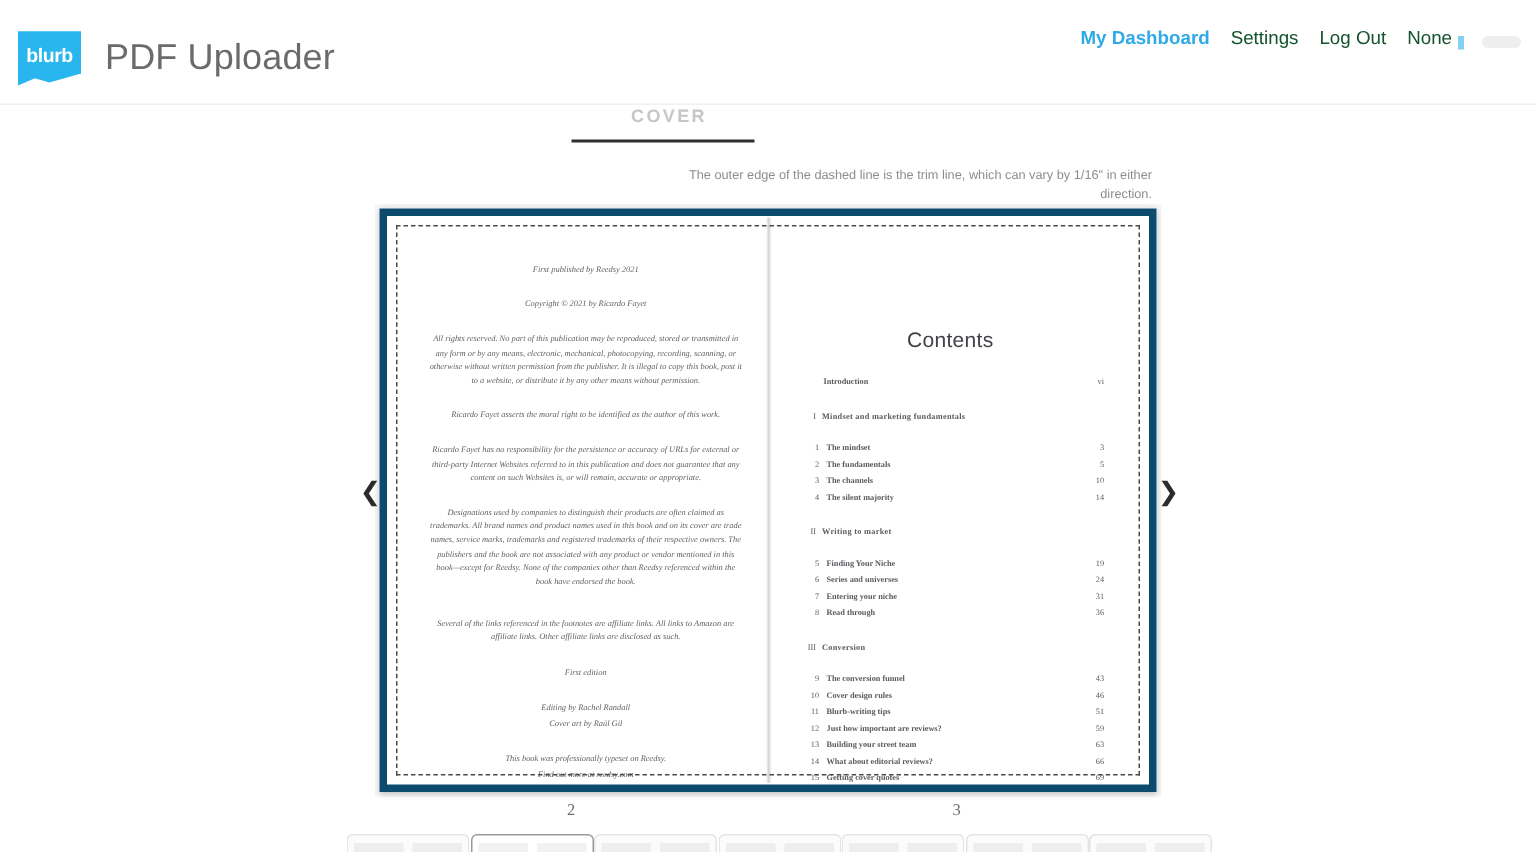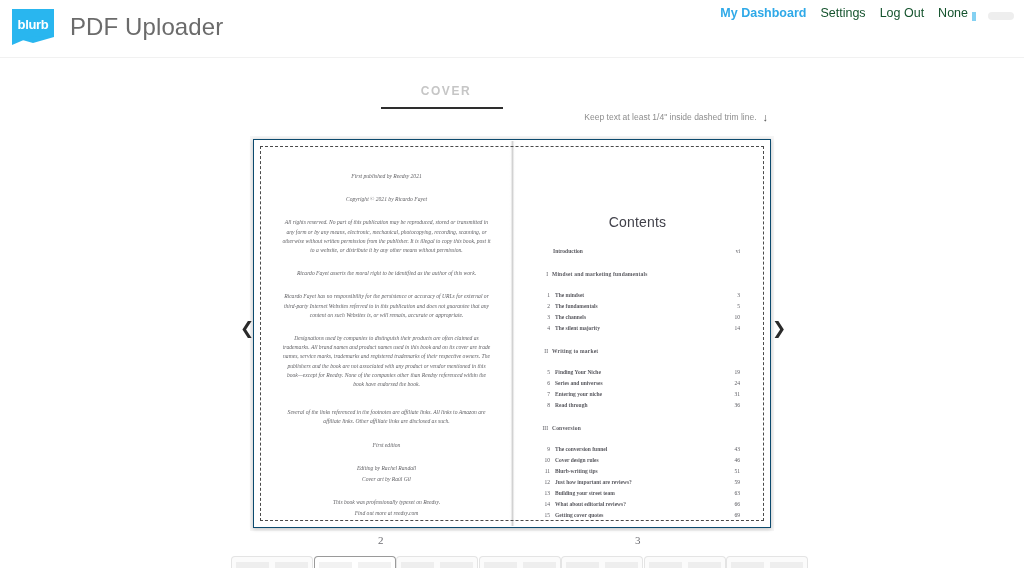--- a/index.html
+++ b/index.html
@@ -12,21 +12,21 @@
     height: 568px;
     position: relative;
     overflow: hidden;
     font-family: "Liberation Sans", sans-serif;
     -webkit-font-smoothing: antialiased;
   }
 
   
   .header {
     position: absolute;
-    left: 0; top: 0;
+    left: 0; top: 12px;
     width: 1024px;
     height: 58px;
     background: #ffffff;
     border-bottom: 1px solid #f1f1f1;
     box-sizing: border-box;
   }
   .brand {
     position: absolute;
     left: 10px;
     top: 7px;
@@ -79,21 +79,21 @@
     width: 4px;
     height: 9px;
     background: #6ec9f0;
     opacity: .85;
   }
 
   
   .tabs {
     position: absolute;
     left: 380px;
-    top: 84px;
+    top: 70px;
     width: 264px;
     display: flex;
   }
   .tab {
     width: 132px;
     text-align: center;
     position: relative;
     padding-bottom: 11px;
     cursor: pointer;
   }
@@ -147,21 +147,21 @@
     position: absolute;
     left: 253px;
     top: 139px;
     width: 518px;
     height: 389px;
   }
   .spread-frame {
     position: absolute;
     inset: 0;
     background: #ffffff;
-    border: 1px solid #0c4a6e;
+    border: 5px solid #0c4a6e;
     box-shadow: 0 1px 4px rgba(0,0,0,.22), 0 0 0 3px #f6f6f6;
     box-sizing: border-box;
   }
   .trim-dashed {
     position: absolute;
     left: 6px; top: 6px; right: 6px; bottom: 6px;
     border: 1px dashed #4a4a4a;
     box-sizing: border-box;
     pointer-events: none;
   }
@@ -340,20 +340,21 @@
 </div>
 
 <div class="tabs">
   <div class="tab inactive">
     <div class="tab-label">COVER</div>
     <div class="tab-rule"></div>
   </div>
 </div>
 
 <div class="trim-note">
+  <div>The outer edge of the dashed line is the trim line, which can vary by 1/16" in either direction.</div>
   <div>
     <span>Keep text at least 1/4" inside dashed trim line.</span><span class="arrow">↓</span>
   </div>
 </div>
 
 <div class="spread-wrap">
   <div class="spread-frame">
 
     <div class="page page-left">
       <div class="copy-body">

